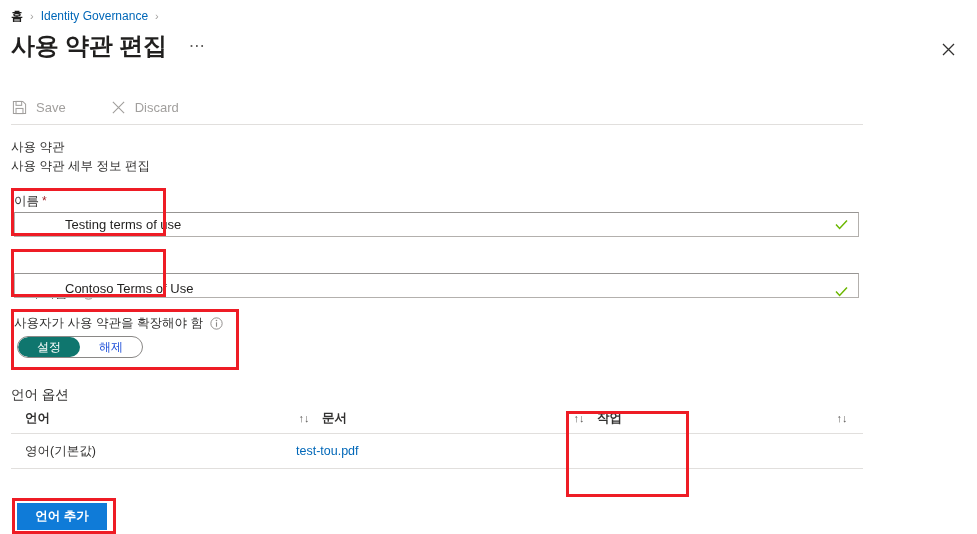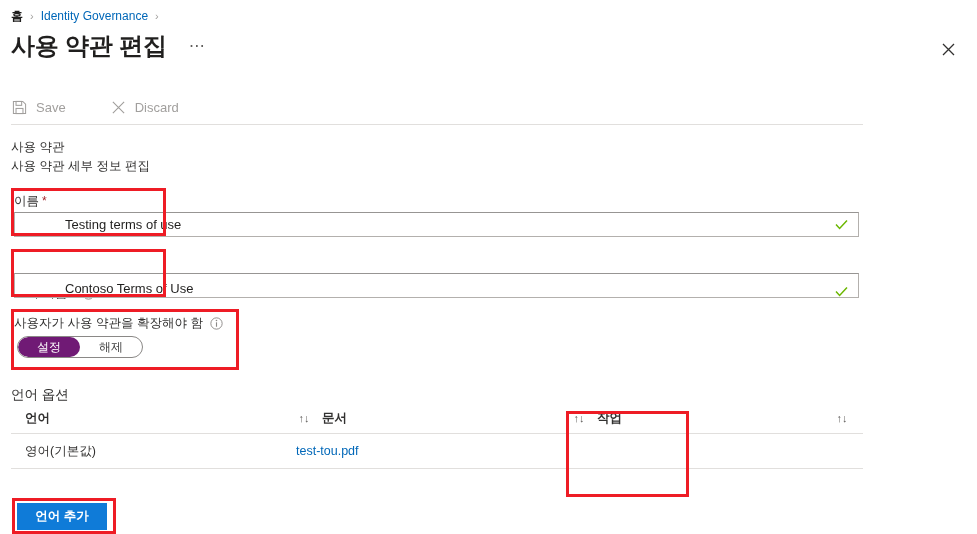--- a/index.html
+++ b/index.html
@@ -210,25 +210,25 @@
     cursor: pointer;
     width: 126px;
   }
   .toggle-opt {
     flex: 1;
     height: 100%;
     display: flex;
     align-items: center;
     justify-content: center;
     font-size: 12px;
-    color: #404040;
+    color: #1d4ed8;
     box-sizing: border-box;
   }
   .toggle-opt.selected {
-    background: #701a75;
+    background: #0f766e;
     color: #ffffff;
     border-radius: 11px;
     font-weight: 400;
   }
 
   
   .tbl {
     position: absolute;
     left: 11px;
     top: 403px;

